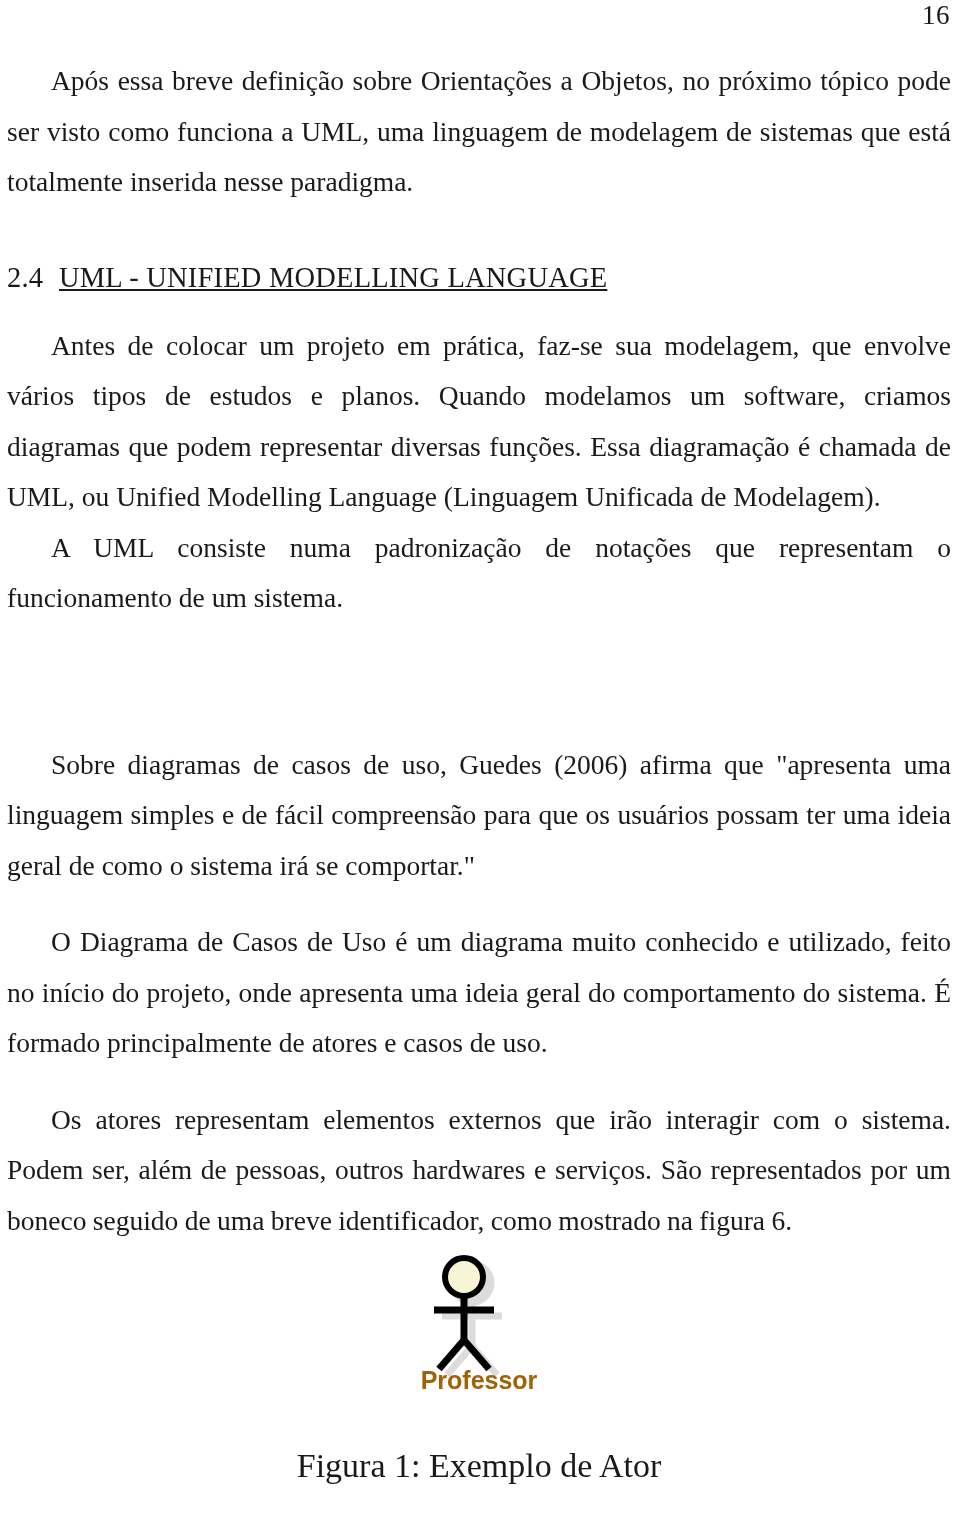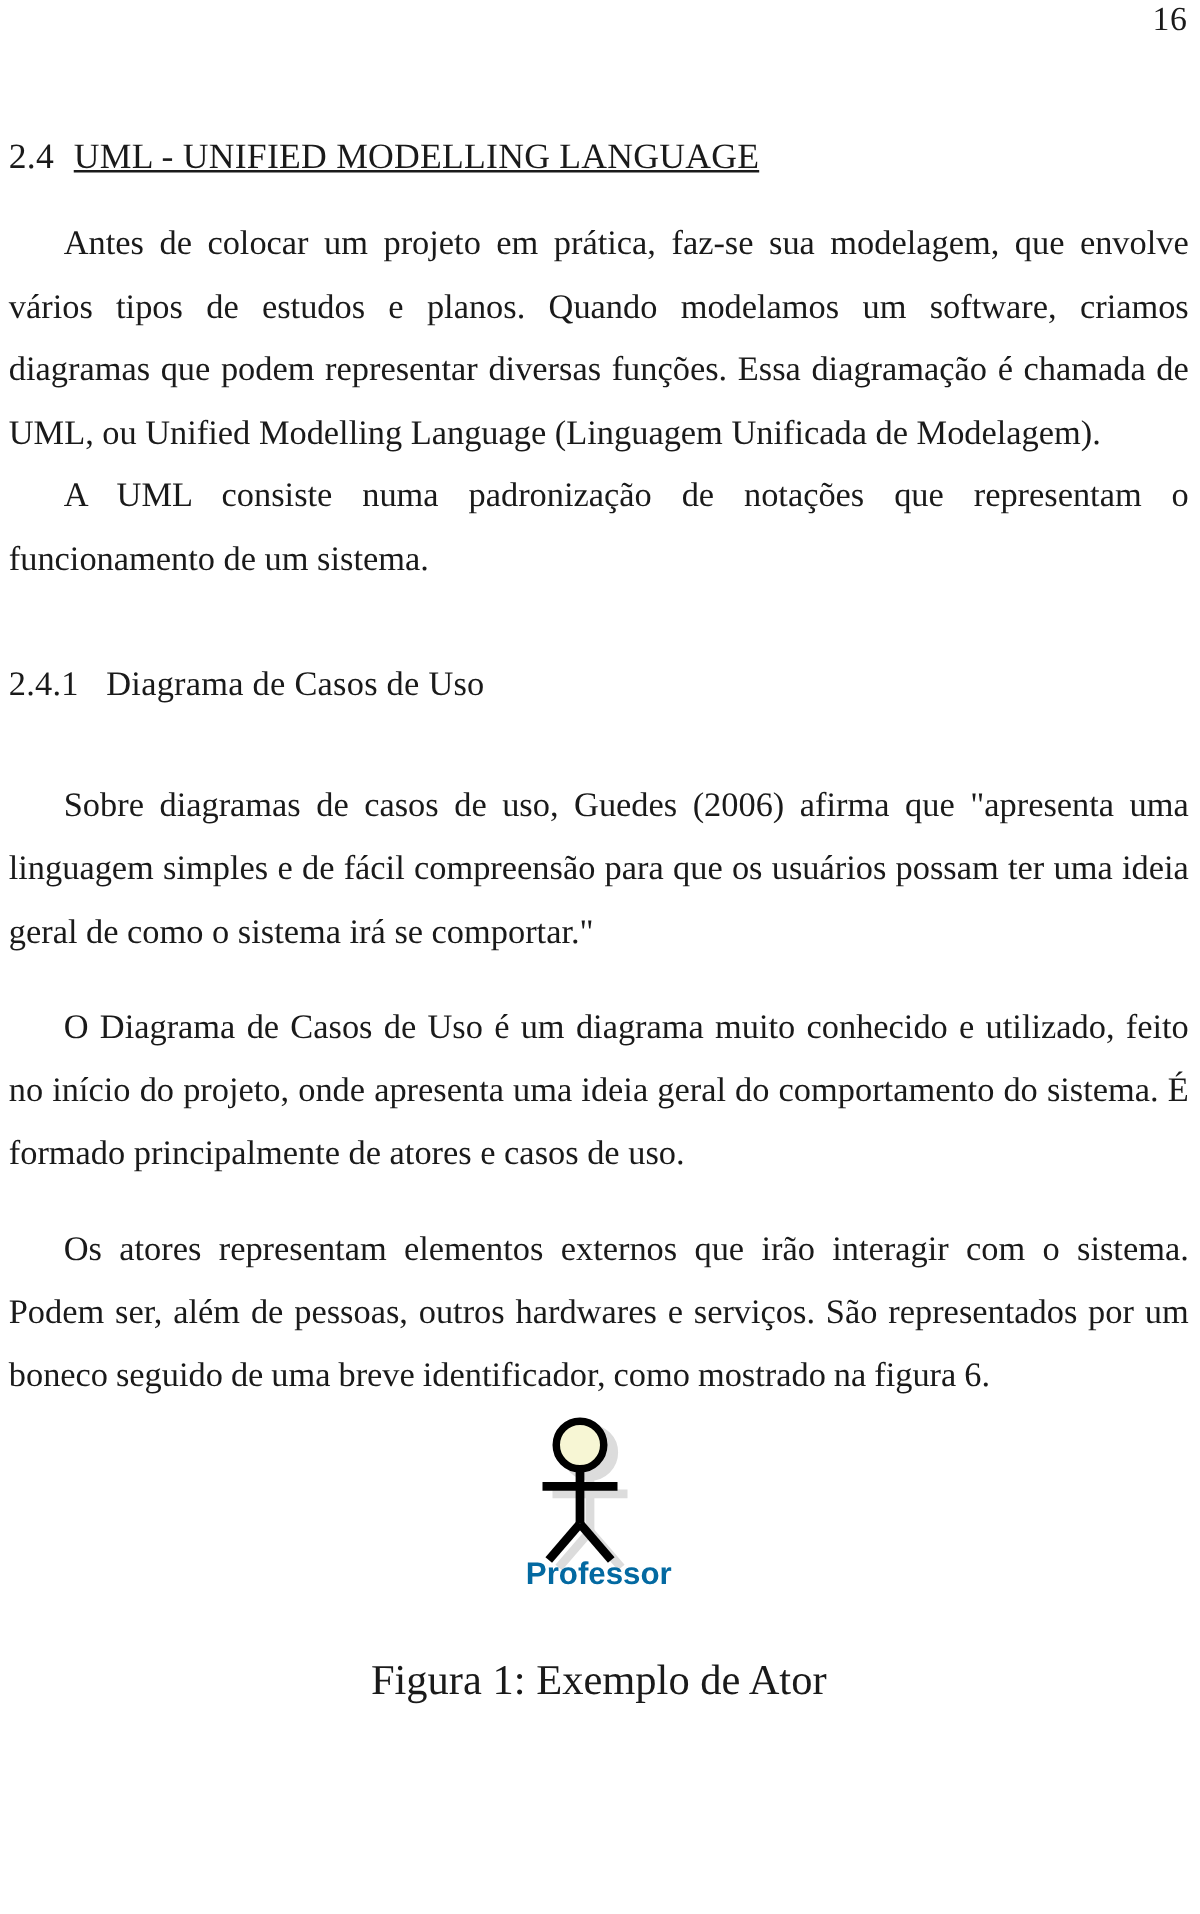--- a/index.html
+++ b/index.html
@@ -108,38 +108,36 @@
 <body>
 
 <div class="page">
 
   <div class="folio">16</div>
 
   <div class="body-col">
 
     <div class="gap-a"></div>
 
+    <p class="para">Após essa breve definição sobre Orientações a Objetos, no próximo tópico pode ser visto como funciona a UML, uma linguagem de modelagem de sistemas que está totalmente inserida nesse paradigma.</p>
 
     <div class="gap-b"></div>
 
     <h2 class="section">
       <span class="num">2.4</span><span>UML - UNIFIED MODELLING LANGUAGE</span>
     </h2>
 
     <div class="gap-c"></div>
 
     <p class="para">Antes de colocar um projeto em prática, faz-se sua modelagem, que envolve vários tipos de estudos e planos. Quando modelamos um software, criamos diagramas que podem representar diversas funções. Essa diagramação é chamada de UML, ou Unified Modelling Language (Linguagem Unificada de Modelagem).</p>
 
     <p class="para">A UML consiste numa padronização de notações que representam o funcionamento de um sistema.</p>
 
     <div class="gap-d"></div>
 
-    <h3 class="subsection">
-      <span class="num">2.4.1</span><span>Diagrama de Casos de Uso</span>
-    </h3>
 
     <div class="gap-e"></div>
 
     <p class="para">Sobre diagramas de casos de uso, Guedes (2006) afirma que "apresenta uma linguagem simples e de fácil compreensão para que os usuários possam ter uma ideia geral de como o sistema irá se comportar."</p>
 
     <div class="gap-f"></div>
 
     <p class="para">O Diagrama de Casos de Uso é um diagrama muito conhecido e utilizado, feito no início do projeto, onde apresenta uma ideia geral do comportamento do sistema. É formado principalmente de atores e casos de uso.</p>
 
     <div class="gap-g"></div>
@@ -161,21 +159,21 @@
           <g stroke="#000000" stroke-width="7" fill="none" stroke-linecap="butt">
             <line x1="50" y1="46" x2="50" y2="90"></line>
             <line x1="20" y1="60" x2="80" y2="60"></line>
             <line x1="50" y1="90" x2="25" y2="119"></line>
             <line x1="50" y1="90" x2="75" y2="119"></line>
           </g>
           <circle cx="50" cy="27" r="19" fill="#f7f6d4" stroke="#000000" stroke-width="6"></circle>
         </svg>
         <div style="position:absolute; left:-6px; top:118px; width:142px; text-align:center;
                     font-family:'Liberation Sans','DejaVu Sans',sans-serif; font-weight:bold;
-                    font-size:25px; letter-spacing:0px; color:#0369a1; line-height:1;">Professor</div>
+                    font-size:25px; letter-spacing:0px; color:#a16207; line-height:1;">Professor</div>
       </div>
     </div>
 
     <p class="figcaption">Figura 1: Exemplo de Ator</p>
 
     <div style="height:40px;"></div>
 
   </div>
 </div>
 

